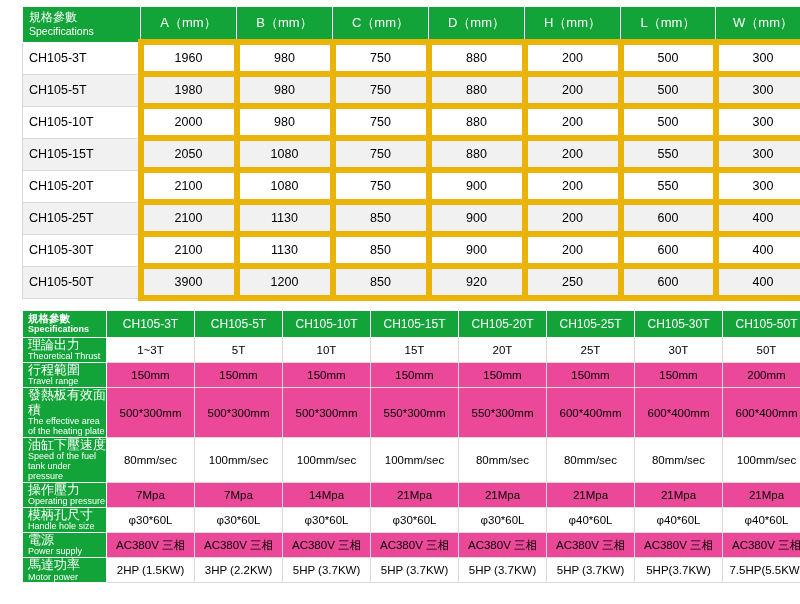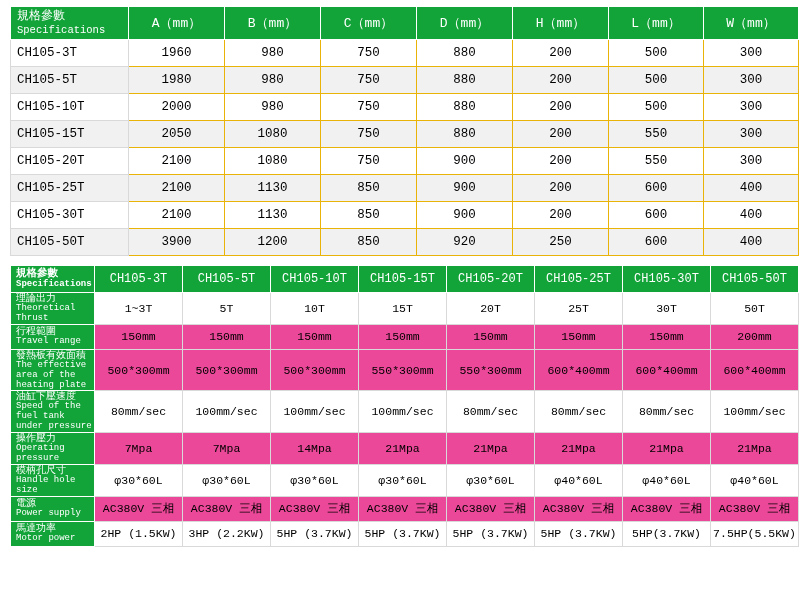--- a/index.html
+++ b/index.html
@@ -12,22 +12,21 @@
     height: 604px;
     font-family: "Liberation Sans", sans-serif;
     color: #000000;
     overflow: hidden;
   }
   .page {
     width: 800px;
     height: 604px;
     position: relative;
     box-sizing: border-box;
-    padding: 6px 6px 0 10px;
-    font-family: Liberation Mono, monospace;
+    padding: 6px 6px 0 22px;
   }
 
   table {
     border-collapse: collapse;
     table-layout: fixed;
     width: 788px;
   }
 
   
   #table-dimensions {
@@ -58,21 +57,21 @@
   #table-dimensions tbody td.model {
     background: #ffffff;
     color: #000000;
     text-align: left;
     padding-left: 6px;
     border: 1px solid #d9d9d9;
     border-left: 1px solid #d9d9d9;
   }
   #table-dimensions tbody td.val {
     background: #ffffff;
-    border: 1px solid #eab308;
+    border: 6px solid #eab308;
   }
   #table-dimensions tbody tr.alt td {
     background: #f1f1f1;
   }
 
   
   #table-specs td, #table-specs th {
     border: 1px solid #ffffff;
     text-align: center;
     vertical-align: middle;
@@ -81,21 +80,21 @@
     height: 24px;
   }
   #table-specs .rowlabel {
     background: #12a438;
     color: #ffffff;
     text-align: left;
     padding-left: 5px;
     line-height: 1.1;
     font-size: 10.5px;
   }
-  #table-specs .rowlabel .cn { display:block; font-size: 10px; }
+  #table-specs .rowlabel .cn { display:block; font-size: 13px; }
   #table-specs .rowlabel .en { display:block; font-size: 9px; }
   #table-specs thead th.rowlabel .cn { font-size: 10.5px; }
   #table-specs thead th.model-head {
     background: #12a438;
     color: #ffffff;
     font-weight: normal;
     font-size: 12px;
     height: 26px;
   }
   #table-specs tbody td.val {

